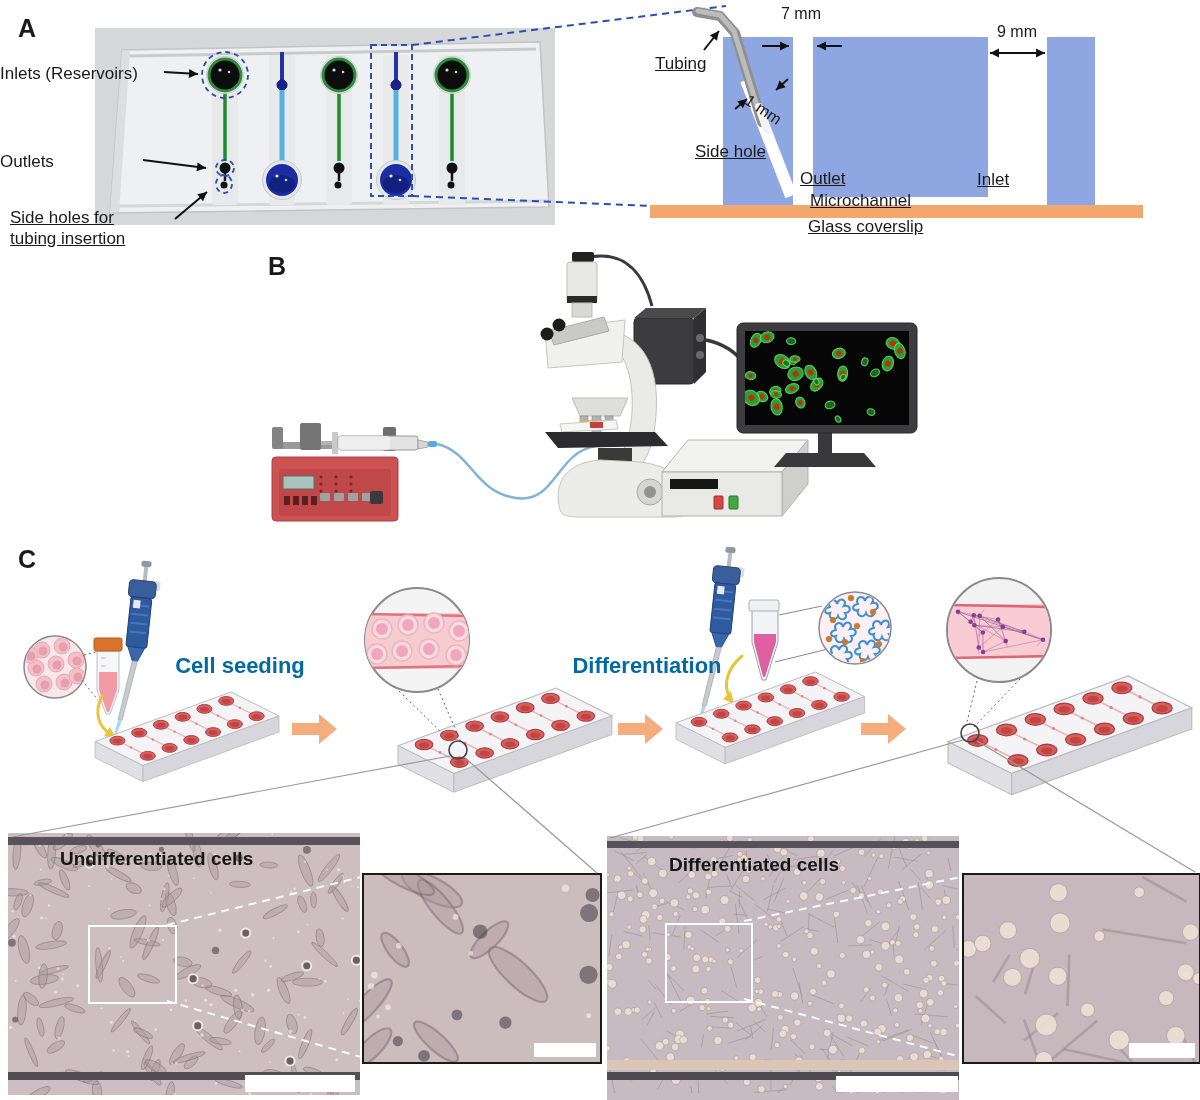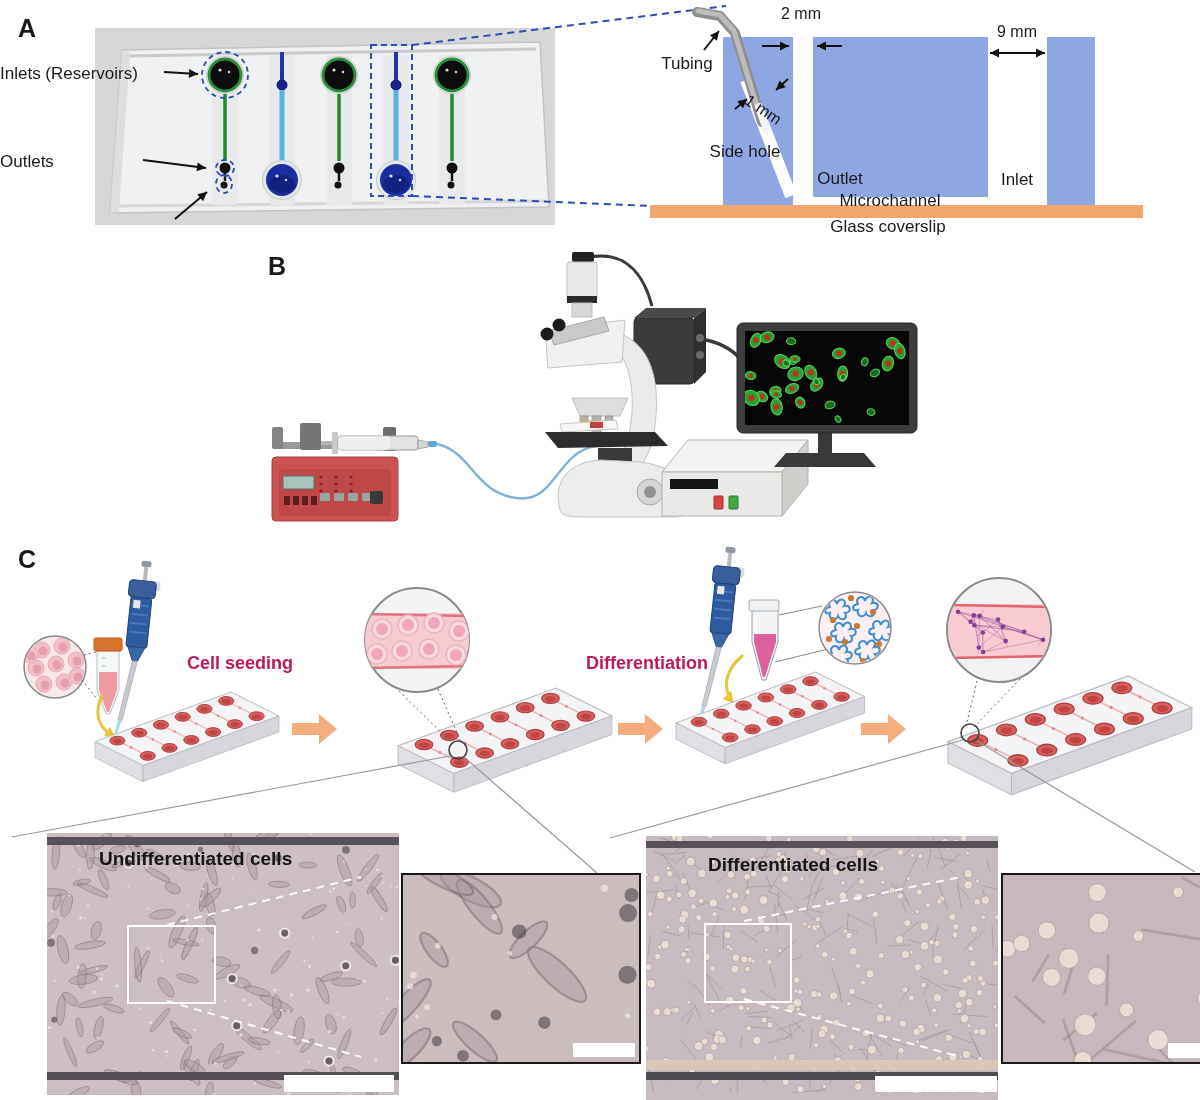--- a/index.html
+++ b/index.html
@@ -2,24 +2,24 @@
 <html><head>
 <meta charset="utf-8">
 <style>
   html,body{margin:0;padding:0;background:#ffffff;}
   #stage{position:relative;width:1200px;height:1100px;background:#ffffff;overflow:hidden;
          font-family:"Liberation Sans", sans-serif;color:#111;}
   .abs{position:absolute;}
   .panel-letter{font-size:25px;font-weight:bold;color:#1a1a1a;}
   .ann{font-size:17px;color:#1a1a1a;line-height:21px;}
   .ann-r{}
-  .ann-c{text-align:center;}
+  .ann-c{text-decoration:underline;}
   .dim{font-size:16px;color:#1a1a1a;text-align:center;}
-  .steplbl{font-size:18px;font-weight:bold;text-align:center;color:#be185d;}
-  .micrograph{position:absolute;overflow:hidden;margin-left:39px;}
+  .steplbl{font-size:22px;font-weight:bold;text-align:center;color:#0369a1;}
+  .micrograph{position:absolute;overflow:hidden;}
   .mtitle{position:absolute;font-size:19px;font-weight:bold;color:#161616;white-space:nowrap;}
   .roi{position:absolute;border:2px solid #ffffff;background:transparent;}
   .scalebar{position:absolute;background:#ffffff;}
   .bar{position:absolute;left:0;width:100%;}
   svg{display:block;}
 </style>
 </head>
 <body>
 
 <div id="stage">
@@ -125,22 +125,26 @@
         <line x1="143" y1="160" x2="206" y2="168" stroke="#111" stroke-width="2"></line>
         <polygon points="206,168 197.6385728537146,162.40209538511402 196.50482002031998,171.33039894809673" fill="#111"></polygon>
         <line x1="175" y1="219" x2="207" y2="192" stroke="#111" stroke-width="2"></line>
         <polygon points="207,192 197.21945742198497,194.36452677710253 203.023295874873,201.24315012867356" fill="#111"></polygon>
       </g>
   </svg>
 
   <div class="abs panel-letter" style="left:18px;top:14px;z-index:2">A</div>
   <div class="abs ann ann-r" style="left:0;top:63px;width:160px;z-index:2">Inlets (Reservoirs)</div>
   <div class="abs ann ann-r" style="left:0;top:151px;width:140px;z-index:2">Outlets</div>
+  <div class="abs ann ann-c" style="left:10px;top:207px;width:178px;z-index:2">
+    <div>Side holes for</div>
+    <div>tubing insertion</div>
+  </div>
   <div class="abs ann ann-c" style="left:655px;top:53px;width:64px;z-index:2">Tubing</div>
-  <div class="abs dim" style="left:771px;top:5px;width:60px;z-index:2">2 mm</div>
+  <div class="abs dim" style="left:771px;top:5px;width:60px;z-index:2">7 mm</div>
   <div class="abs dim" style="left:987px;top:23px;width:60px;z-index:2">9 mm</div>
   <div class="abs dim" style="left:735px;top:101px;width:56px;transform:rotate(34deg);z-index:2">1 mm</div>
   <div class="abs ann ann-c" style="left:695px;top:141px;width:100px;z-index:2">Side hole</div>
   <div class="abs ann ann-c" style="left:800px;top:168px;width:80px;z-index:2">Outlet</div>
   <div class="abs ann ann-c" style="left:977px;top:169px;width:80px;z-index:2">Inlet</div>
   <div class="abs ann ann-c" style="left:810px;top:190px;width:160px;z-index:2">Microchannel</div>
   <div class="abs ann ann-c" style="left:808px;top:216px;width:160px;z-index:2">Glass coverslip</div>
 
   <div class="abs panel-letter" style="left:268px;top:252px;z-index:2">B</div>
   <svg id="svgB" class="abs" style="left:230px;top:248px;z-index:1" width="740" height="300" viewBox="230 248 740 300">

